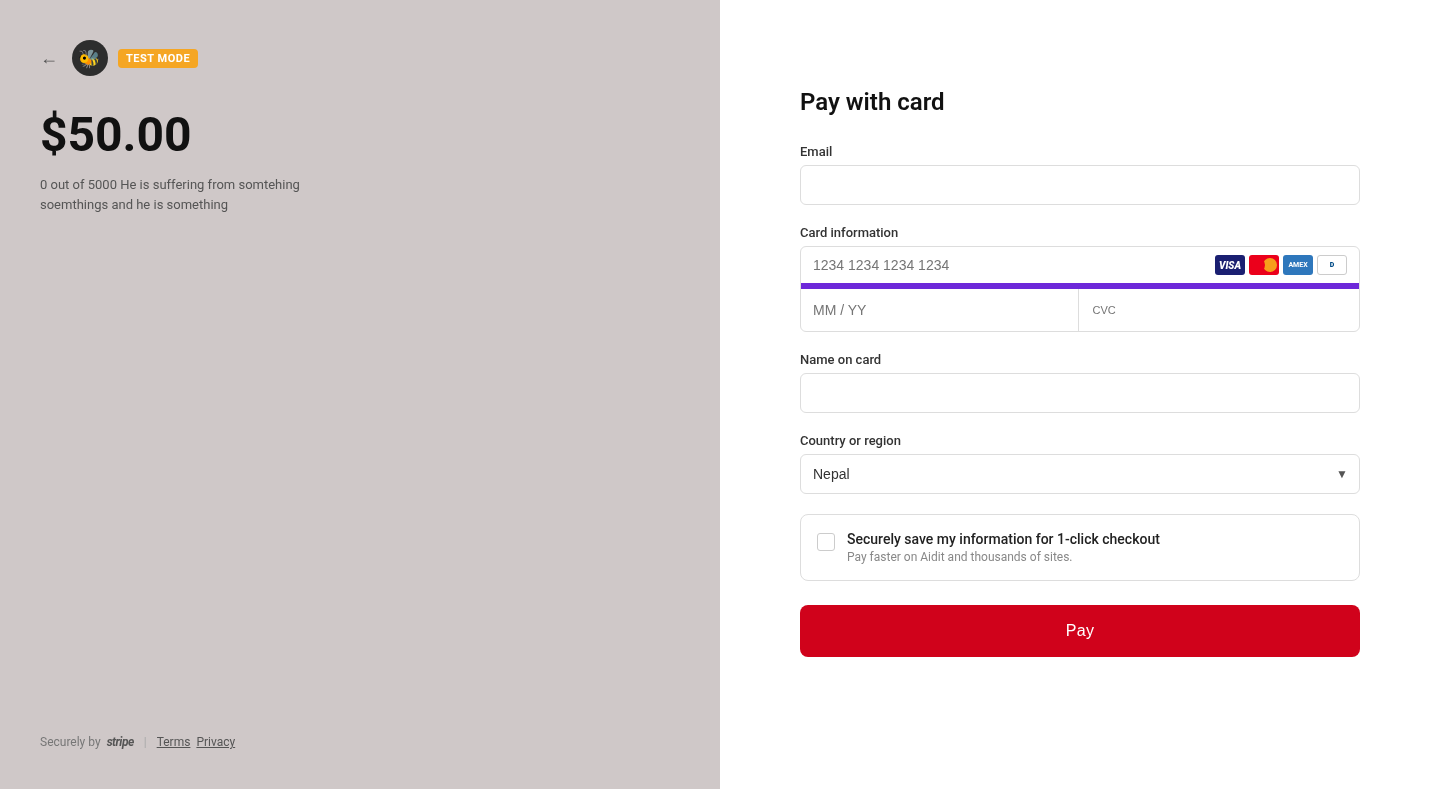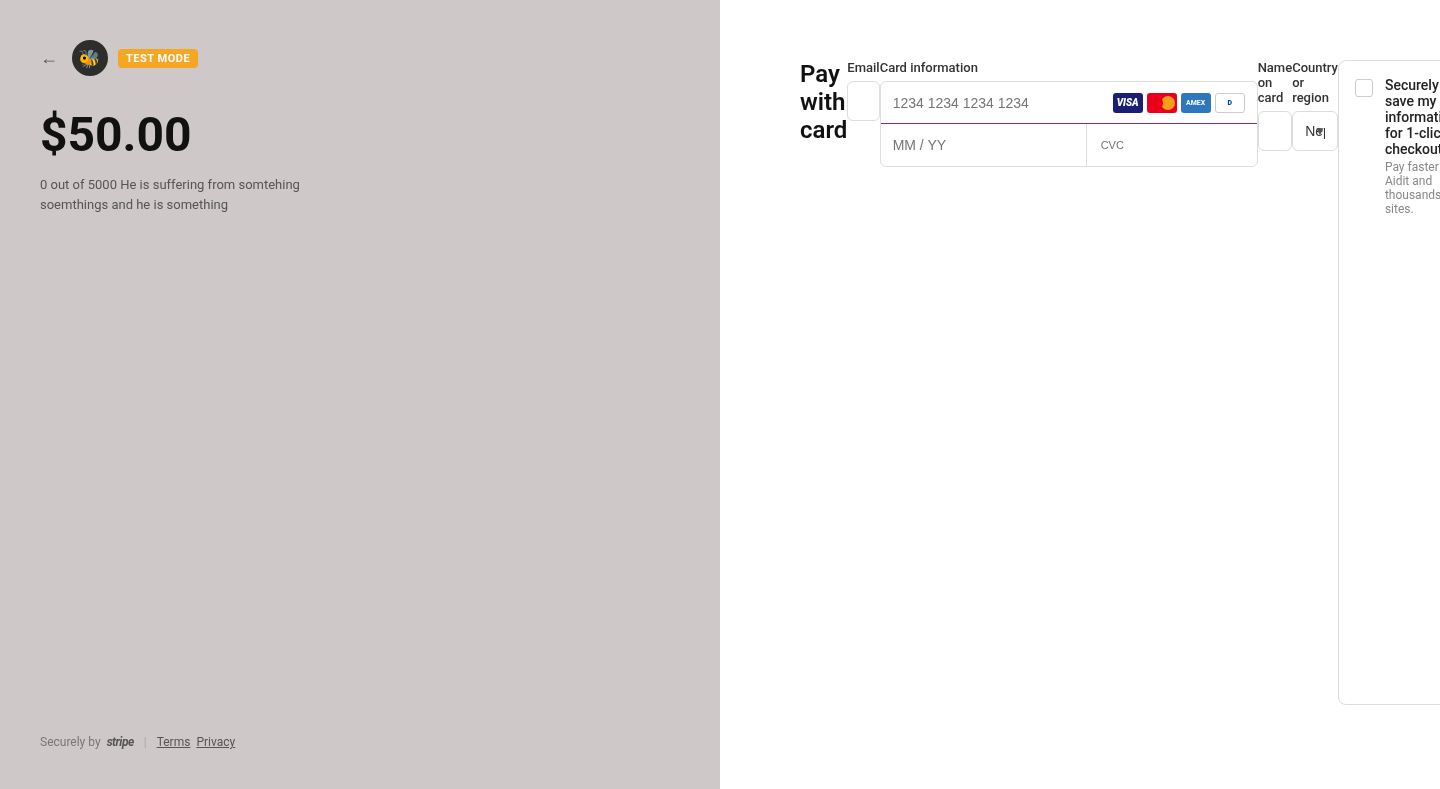--- a/index.html
+++ b/index.html
@@ -106,21 +106,23 @@
       cursor: pointer;
       font-size: 12px;
     }
 
     
     .right-panel {
       width: 720px;
       background-color: #fff;
       padding: 60px 80px;
       display: flex;
+      flex-direction: column;
       overflow-y: auto;
+      margin-top: 28px;
     }
 
     .form-title {
       font-size: 24px;
       font-weight: 600;
       color: #111;
       margin-bottom: 28px;
     }
 
     .form-group {
@@ -152,21 +154,21 @@
       border: 1px solid #ddd;
       border-radius: 6px;
       overflow: hidden;
     }
 
     .card-number-row {
       display: flex;
       align-items: center;
       padding: 0 12px;
       height: 42px;
-      border-bottom: 1px solid #6d28d9;
+      border-bottom: 6px solid #6d28d9;
     }
 
     .card-number-input {
       flex: 1;
       border: none;
       outline: none;
       font-size: 14px;
       color: #aaa;
       background: transparent;
     }

